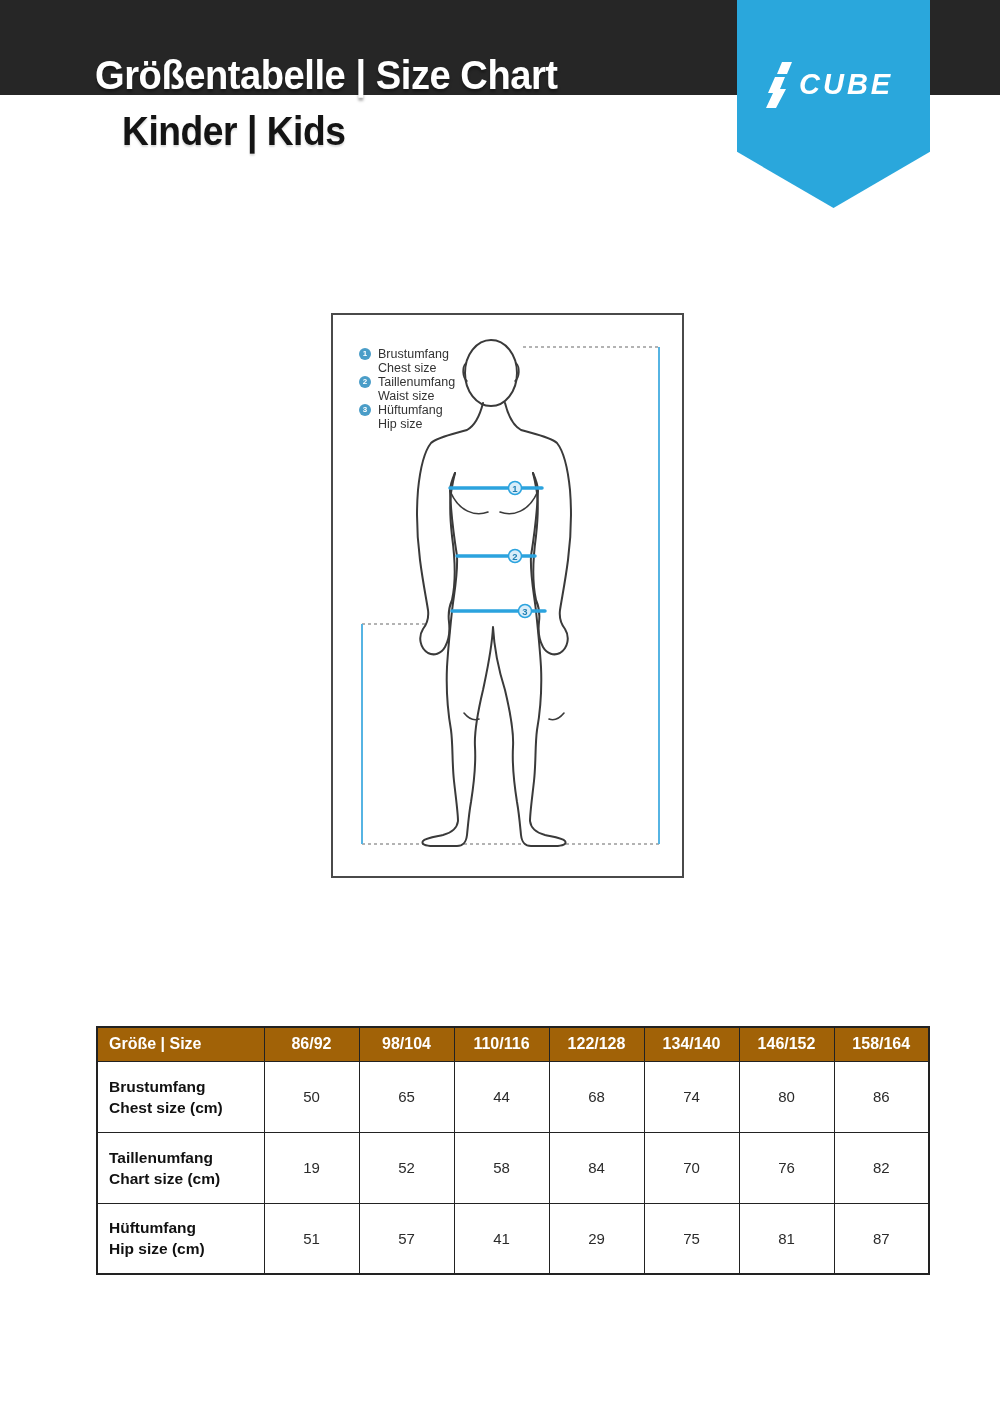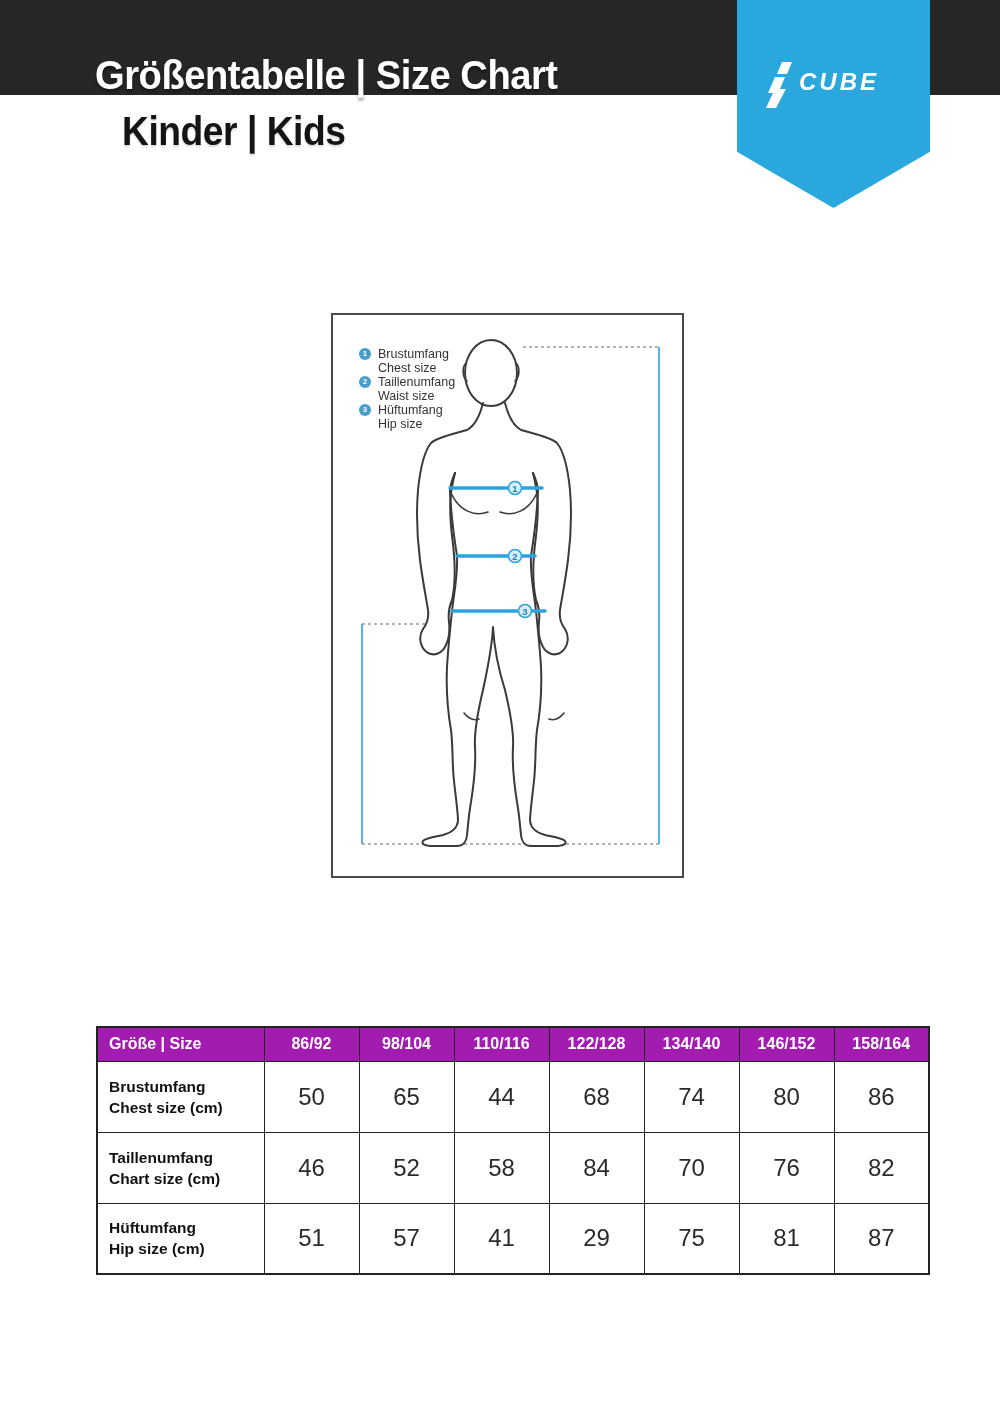--- a/index.html
+++ b/index.html
@@ -21,21 +21,21 @@
     transform:scaleX(0.93);transform-origin:left top;
     text-shadow:0 2px 2px rgba(0,0,0,0.15);z-index:4;
   }
   
   .ribbon{
     position:absolute;left:737px;top:0;width:193px;height:208px;background:#2AA7DC;z-index:5;
     clip-path:polygon(0 0,100% 0,100% 73%,50% 100%,0 73%);
   }
   .ribbon .logo-icon{position:absolute;left:26px;top:62px;}
   .brand-text{
-    position:absolute;left:62px;top:70px;font-size:24px;font-weight:bold;font-style:italic;
+    position:absolute;left:62px;top:70px;font-size:29px;font-weight:bold;font-style:italic;
     color:#fff;letter-spacing:3px;line-height:1;
   }
   
   .figurebox{
     position:absolute;left:331px;top:313px;width:353px;height:565px;
     border:2px solid #4a4a4a;background:#fff;box-sizing:border-box;z-index:2;
   }
   .figurebox svg{position:absolute;left:0;top:0;}
   .legend{position:absolute;left:26px;top:32px;z-index:3;}
   .legend-item{display:flex;align-items:flex-start;margin:0;}
@@ -46,33 +46,33 @@
   .legend-text{font-size:12.5px;line-height:14px;color:#333;}
   .legend-text span{display:block;}
   
   .sizetable{
     position:absolute;left:96px;top:1026px;width:832px;border-collapse:collapse;
     table-layout:fixed;z-index:2;
   }
   .sizetable th,.sizetable td{border:1px solid #222;box-sizing:border-box;}
   .sizetable{border:2px solid #222;}
   .sizetable thead th{
-    background:#a21caf;color:#fff;height:34px;font-size:16px;font-weight:bold;
+    background:#a16207;color:#fff;height:34px;font-size:16px;font-weight:bold;
     text-align:center;padding:0;
   }
   .sizetable thead th.lbl{text-align:left;padding-left:11px;}
   .sizetable col.c-label{width:167px;}
   .sizetable col.c-size{width:95px;}
   .sizetable tbody td{height:71px;background:#fff;}
   .row-label{
     text-align:left;padding-left:11px;font-size:15.5px;font-weight:bold;color:#111;
     line-height:21px;
   }
   .row-label span{display:block;}
-  .val{text-align:center;font-size:24px;font-weight:400;color:#2b2b2b;}
+  .val{text-align:center;font-size:15px;font-weight:400;color:#2b2b2b;}
 </style>
 </head>
 <body>
 
 <div class="topbar"></div>
 
 <div class="title1">Größentabelle | Size Chart</div>
 <div class="title2">Kinder | Kids</div>
 
 <div class="ribbon">
@@ -201,21 +201,21 @@
       <td class="val">68</td>
       <td class="val">74</td>
       <td class="val">80</td>
       <td class="val">86</td>
     </tr>
     <tr>
       <td class="row-label">
         <span>Taillenumfang</span>
         <span>Chart size (cm)</span>
       </td>
-      <td class="val">46</td>
+      <td class="val">19</td>
       <td class="val">52</td>
       <td class="val">58</td>
       <td class="val">84</td>
       <td class="val">70</td>
       <td class="val">76</td>
       <td class="val">82</td>
     </tr>
     <tr>
       <td class="row-label">
         <span>Hüftumfang</span>

